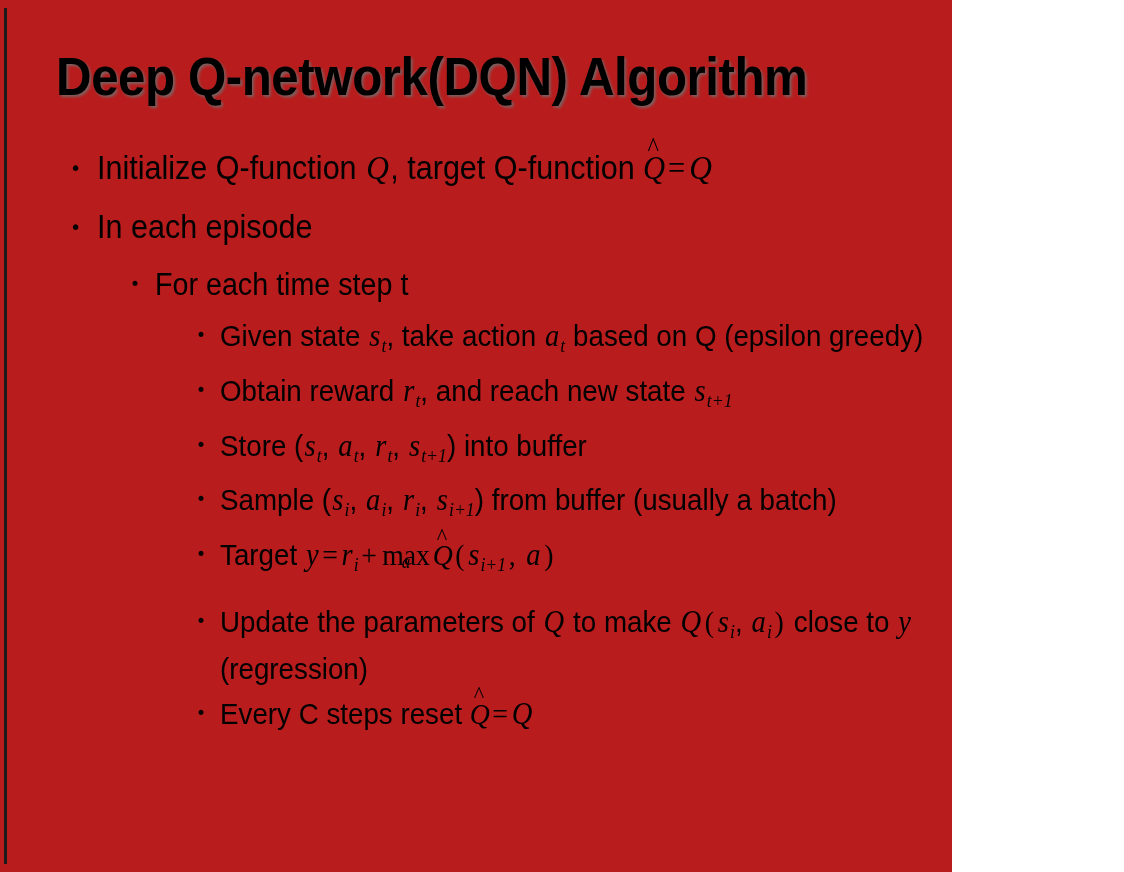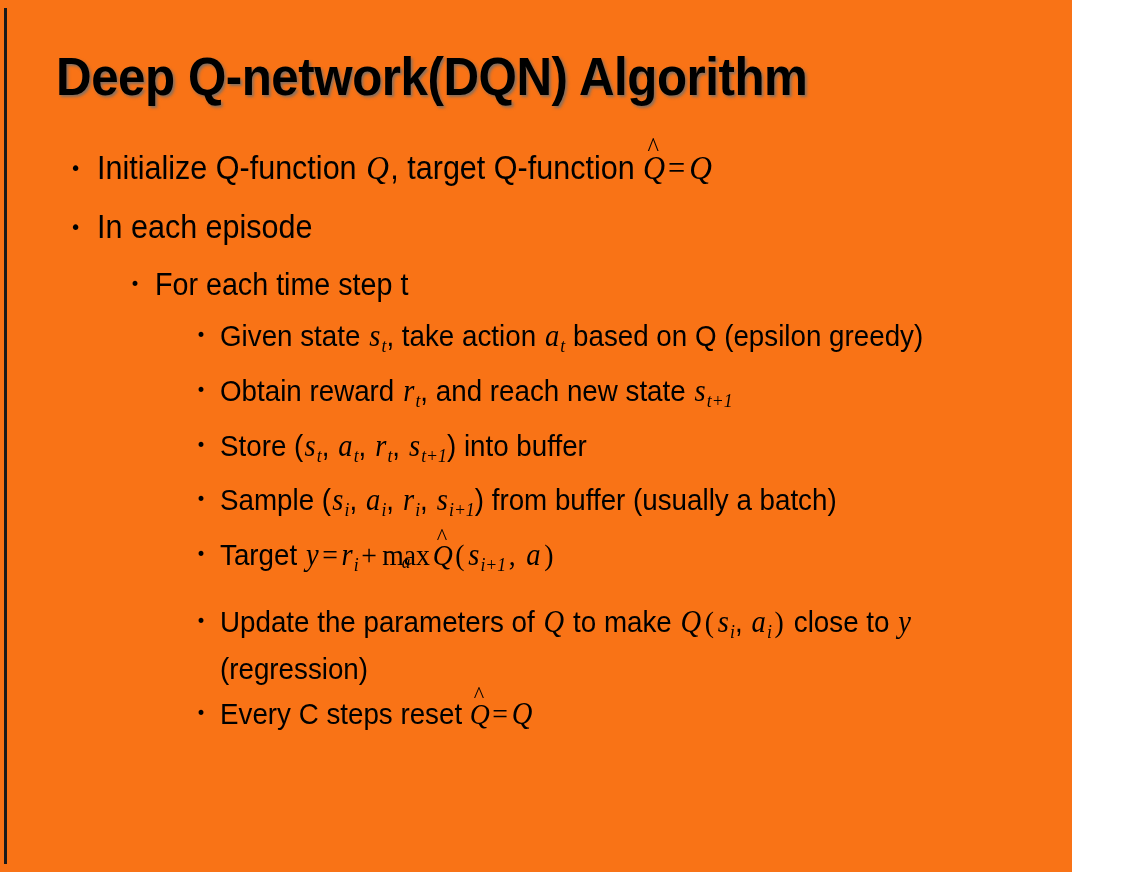--- a/index.html
+++ b/index.html
@@ -5,23 +5,23 @@
   html, body {
     margin: 0;
     padding: 0;
     background: #ffffff;
   }
   body {
     font-family: "Liberation Sans", sans-serif;
   }
   .slide {
     position: relative;
-    width: 1072px;
+    width: 952px;
     height: 872px;
-    background: #f97316;
+    background: #b91c1c;
     overflow: hidden;
     box-sizing: border-box;
   }
   .slide-left-border {
     position: absolute;
     left: 4px;
     top: 8px;
     width: 3px;
     height: 856px;
     background: #1a1a1a;

